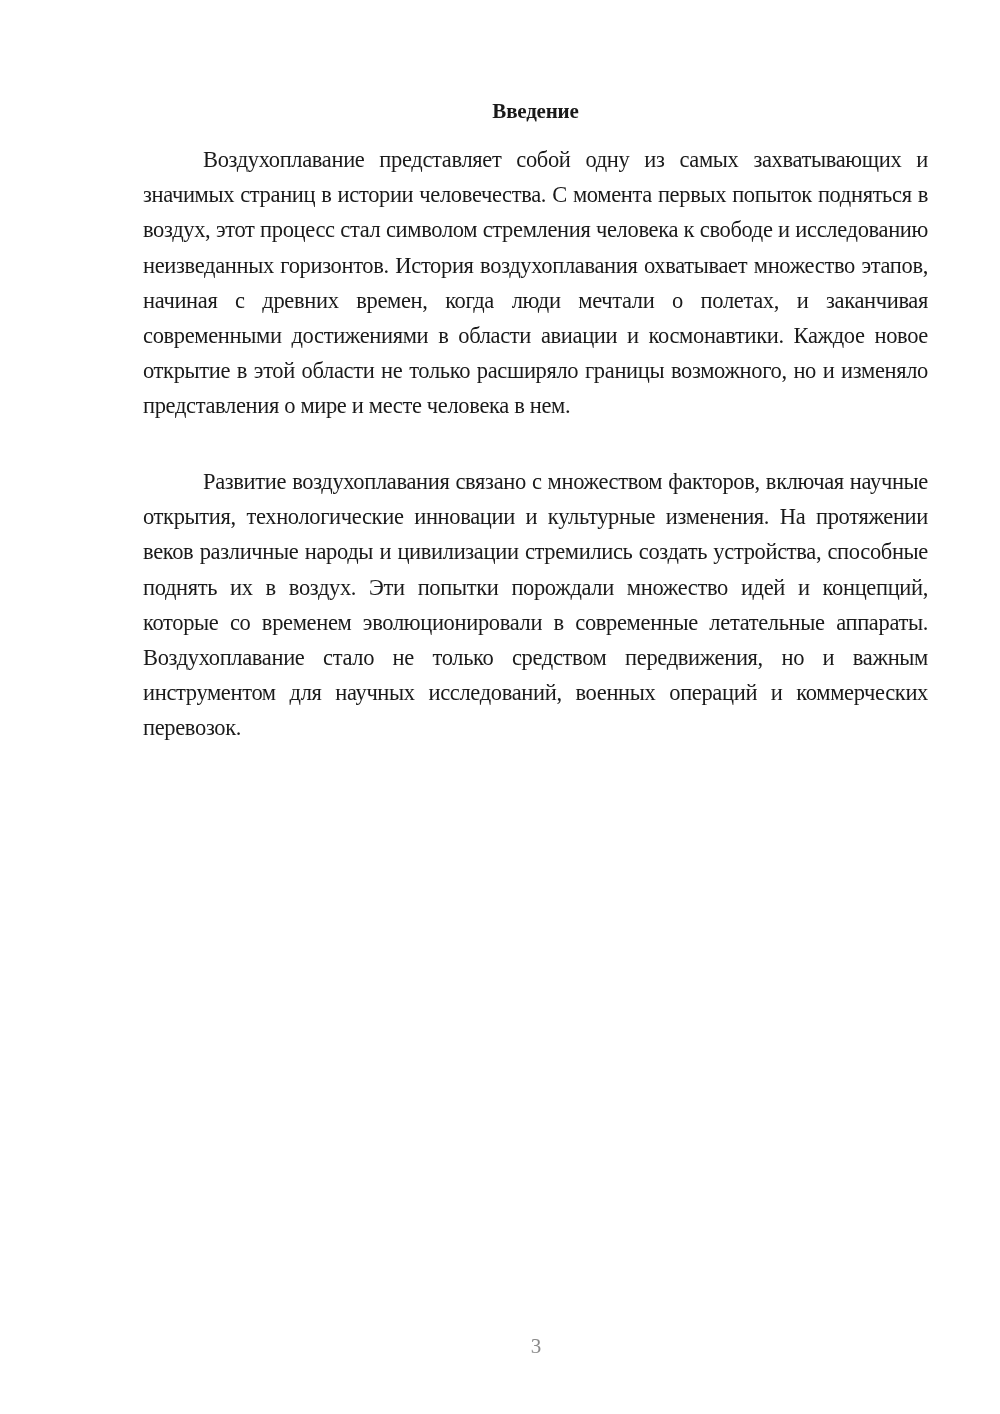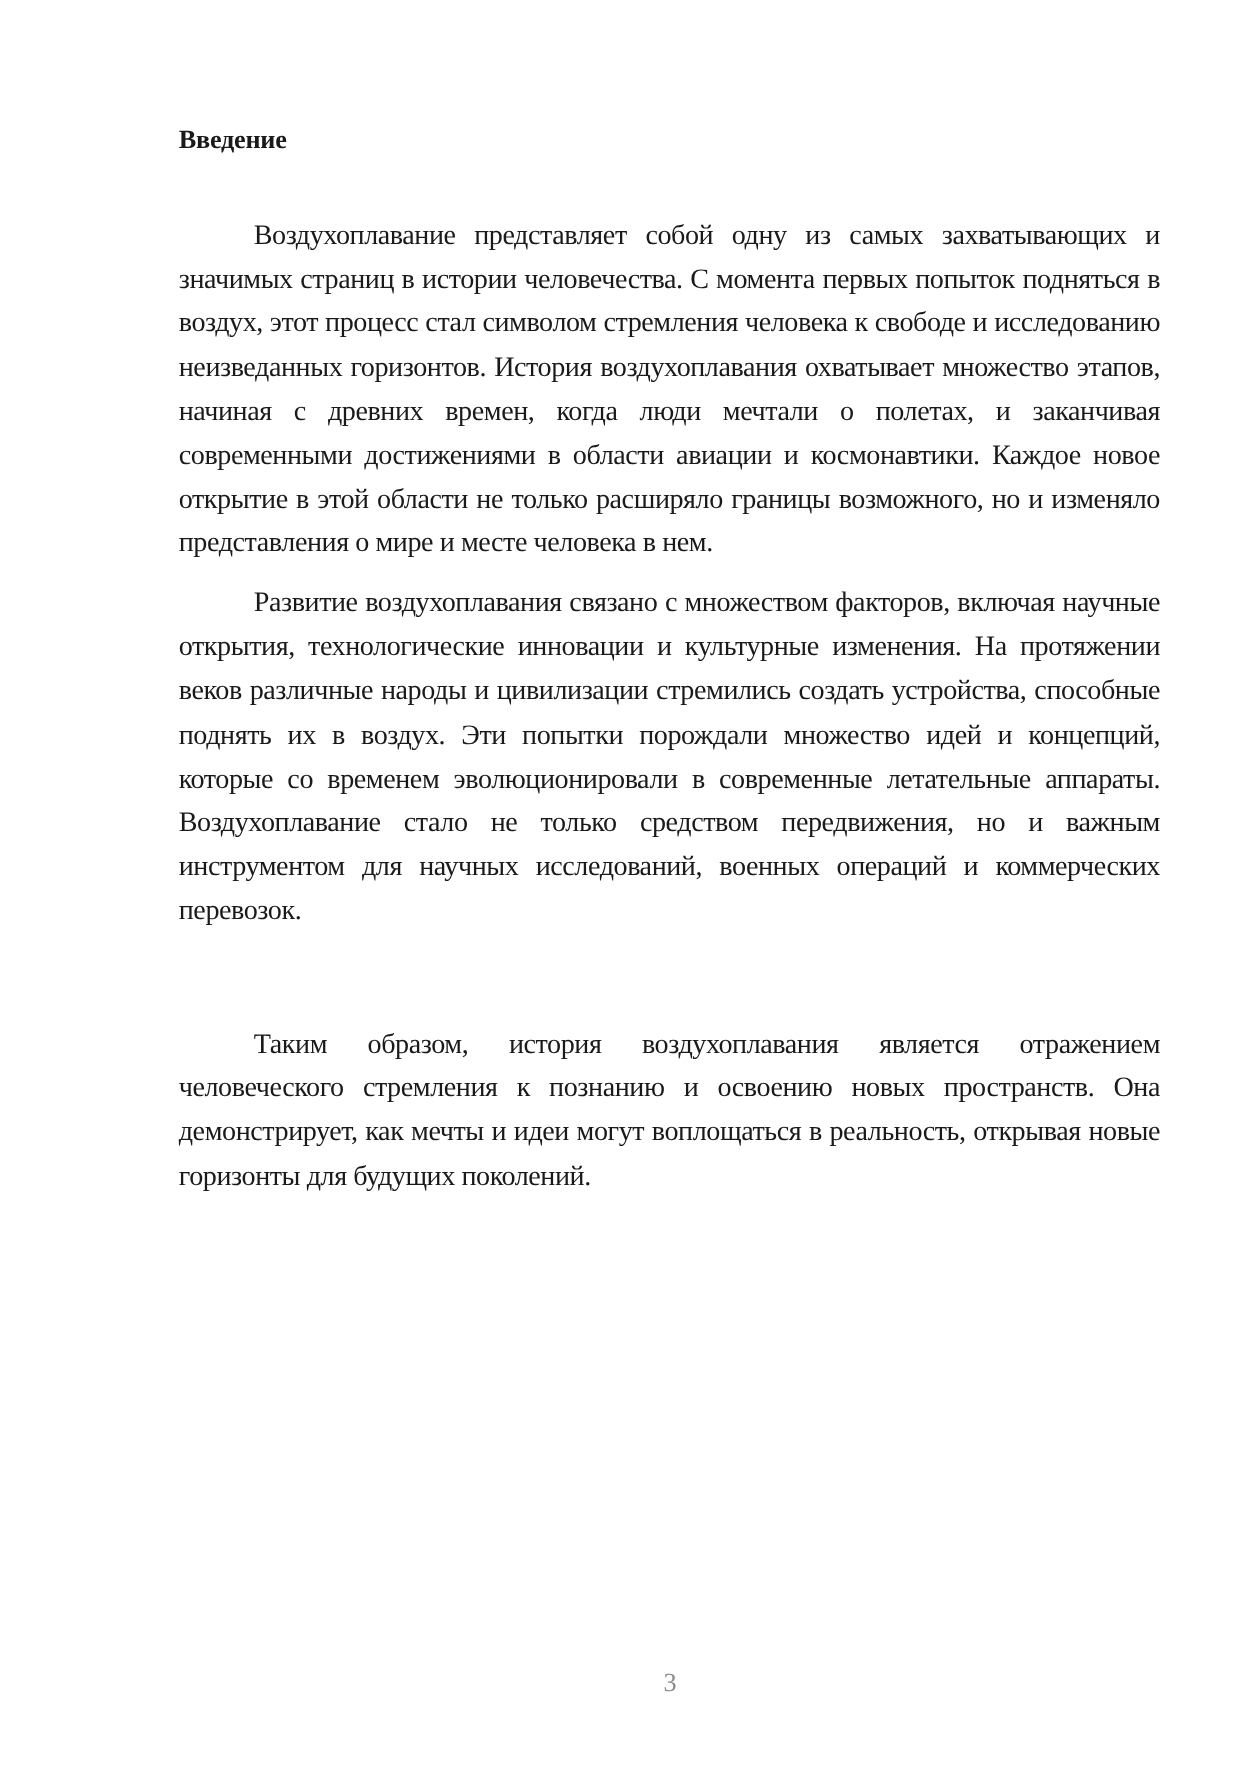--- a/index.html
+++ b/index.html
@@ -15,41 +15,42 @@
     position: absolute;
     left: 0; top: 0;
     width: 1000px; height: 1414px;
     background: #ffffff;
   }
   .title {
     position: absolute;
     top: 96px;
     left: 143px;
     width: 785px;
+    text-align: center;
     font-weight: bold;
     font-size: 21px;
     line-height: 30px;
     letter-spacing: -0.2px;
   }
   .body-text {
     position: absolute;
     left: 143px;
     width: 785px;
     font-size: 22.5px;
     line-height: 35.2px;
     text-align: justify;
     text-align-last: left;
     letter-spacing: -0.35px;
     word-spacing: 0px;
   }
   .para {
     margin: 0;
     text-indent: 60px;
   }
-  #p1 { top: 142px; margin-top: 28px; }
+  #p1 { top: 142px; }
   #p2 { top: 464px; }
   #p3 { top: 817px; }
   .page-number {
     position: absolute;
     top: 1334px;
     left: 0;
     width: 1000px;
     text-align: center;
     padding-left: 72px;
     box-sizing: border-box;
@@ -65,18 +66,15 @@
   <div class="title">Введение</div>
 
   <div class="body-text" id="p1">
     <p class="para">Воздухоплавание представляет собой одну из самых захватывающих и значимых страниц в истории человечества. С момента первых попыток подняться в воздух, этот процесс стал символом стремления человека к свободе и исследованию неизведанных горизонтов. История воздухоплавания охватывает множество этапов, начиная с древних времен, когда люди мечтали о полетах, и заканчивая современными достижениями в области авиации и космонавтики. Каждое новое открытие в этой области не только расширяло границы возможного, но и изменяло представления о мире и месте человека в нем.</p>
   </div>
 
   <div class="body-text" id="p2">
     <p class="para">Развитие воздухоплавания связано с множеством факторов, включая научные открытия, технологические инновации и культурные изменения. На протяжении веков различные народы и цивилизации стремились создать устройства, способные поднять их в воздух. Эти попытки порождали множество идей и концепций, которые со временем эволюционировали в современные летательные аппараты. Воздухоплавание стало не только средством передвижения, но и важным инструментом для научных исследований, военных операций и коммерческих перевозок.</p>
   </div>
 
-  <div class="body-text" id="p3">
-    <p class="para">Таким образом, история воздухоплавания является отражением человеческого стремления к познанию и освоению новых пространств. Она демонстрирует, как мечты и идеи могут воплощаться в реальность, открывая новые горизонты для будущих поколений.</p>
-  </div>
 
   <div class="page-number">3</div>
 </div>
 
 </body></html>

